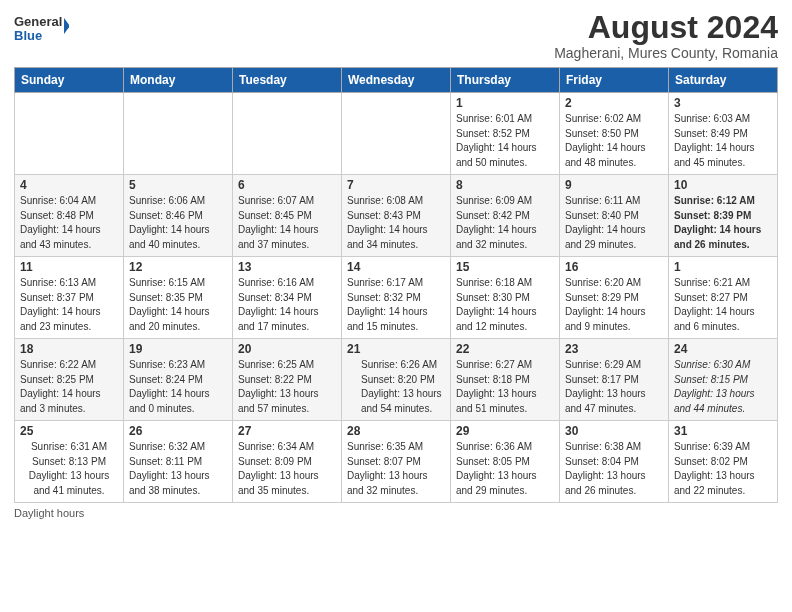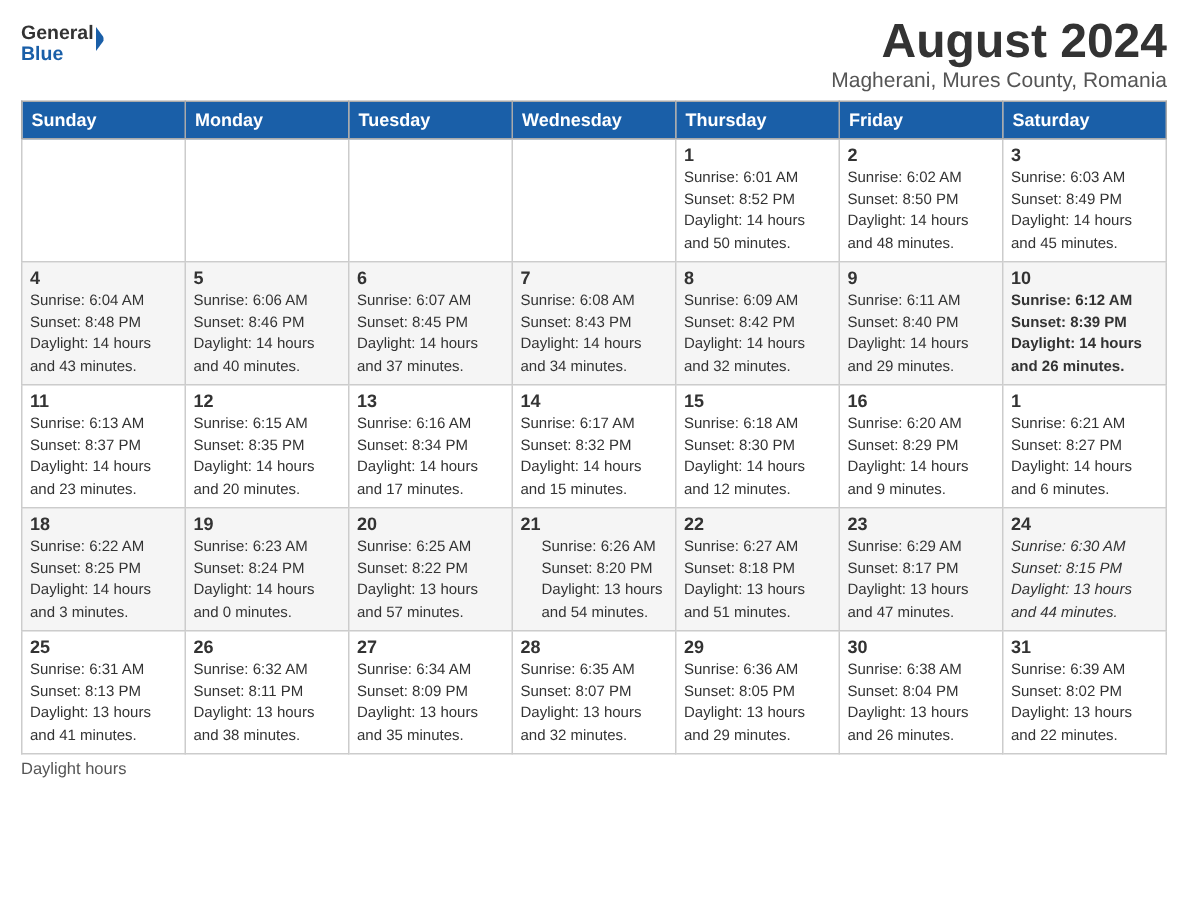--- a/index.html
+++ b/index.html
@@ -293,21 +293,21 @@
             <span class="day-num">24</span>
             <div class="day-info" style="white-space: pre-line; font-style: italic;">Sunrise: 6:30 AM
 Sunset: 8:15 PM
 Daylight: 13 hours
 and 44 minutes.</div>
           </td>
         </tr>
         <tr>
           <td>
             <span class="day-num">25</span>
-            <div class="day-info" style="white-space: pre-line;">Sunrise: 6:31 AM
+            <div class="day-info" style="white-space: pre-line; text-align: center;">Sunrise: 6:31 AM
 Sunset: 8:13 PM
 Daylight: 13 hours
 and 41 minutes.</div>
           </td>
           <td>
             <span class="day-num">26</span>
             <div class="day-info" style="white-space: pre-line;">Sunrise: 6:32 AM
 Sunset: 8:11 PM
 Daylight: 13 hours
 and 38 minutes.</div>

